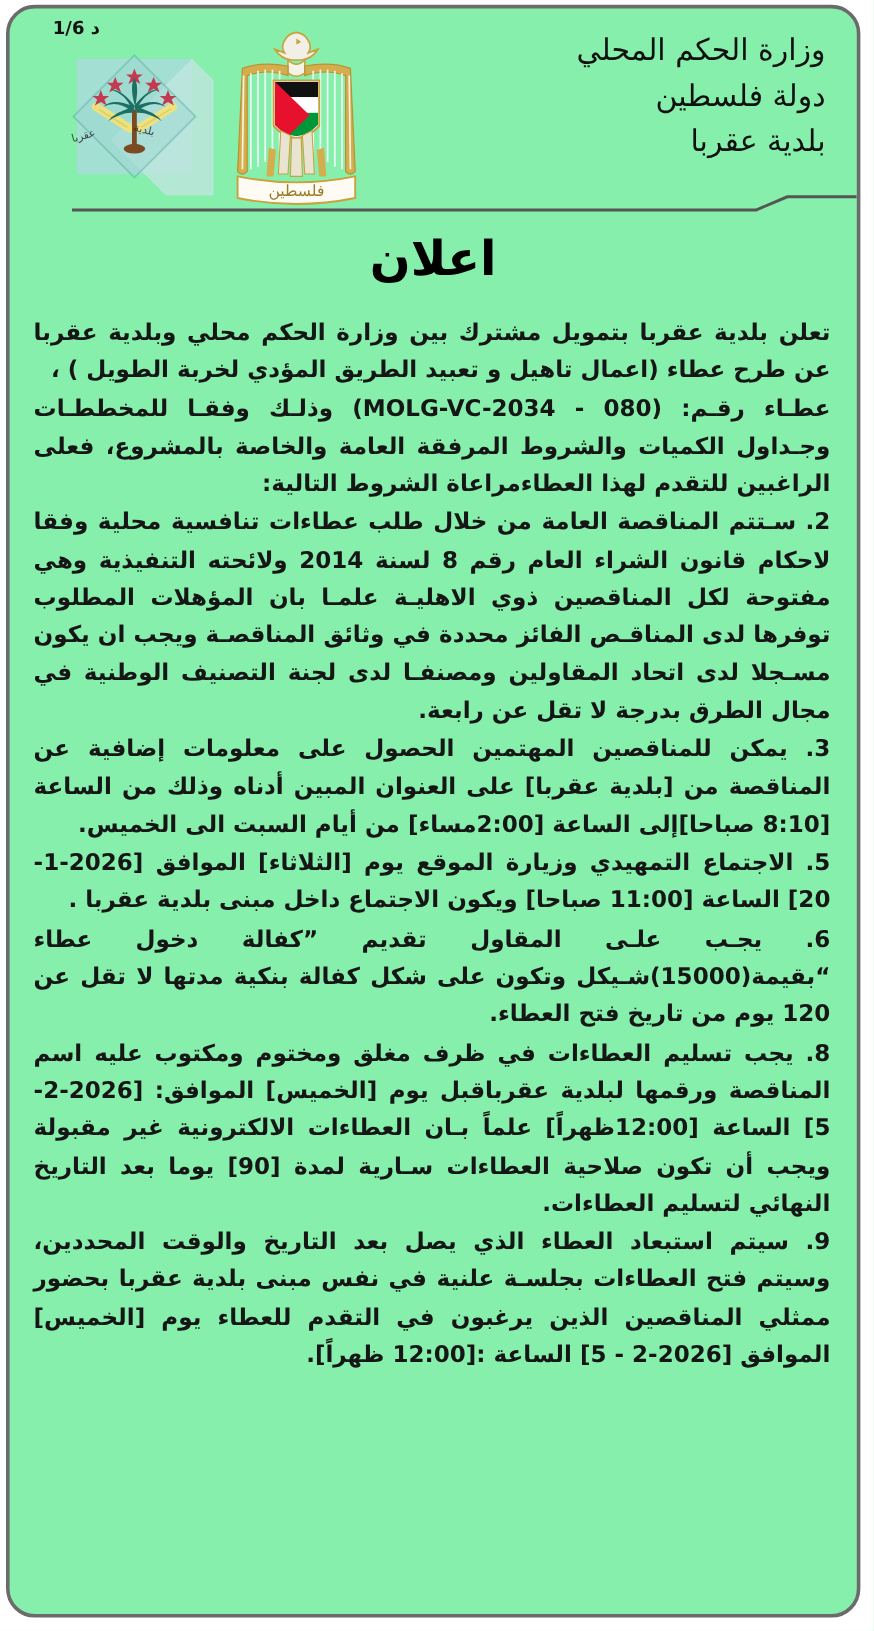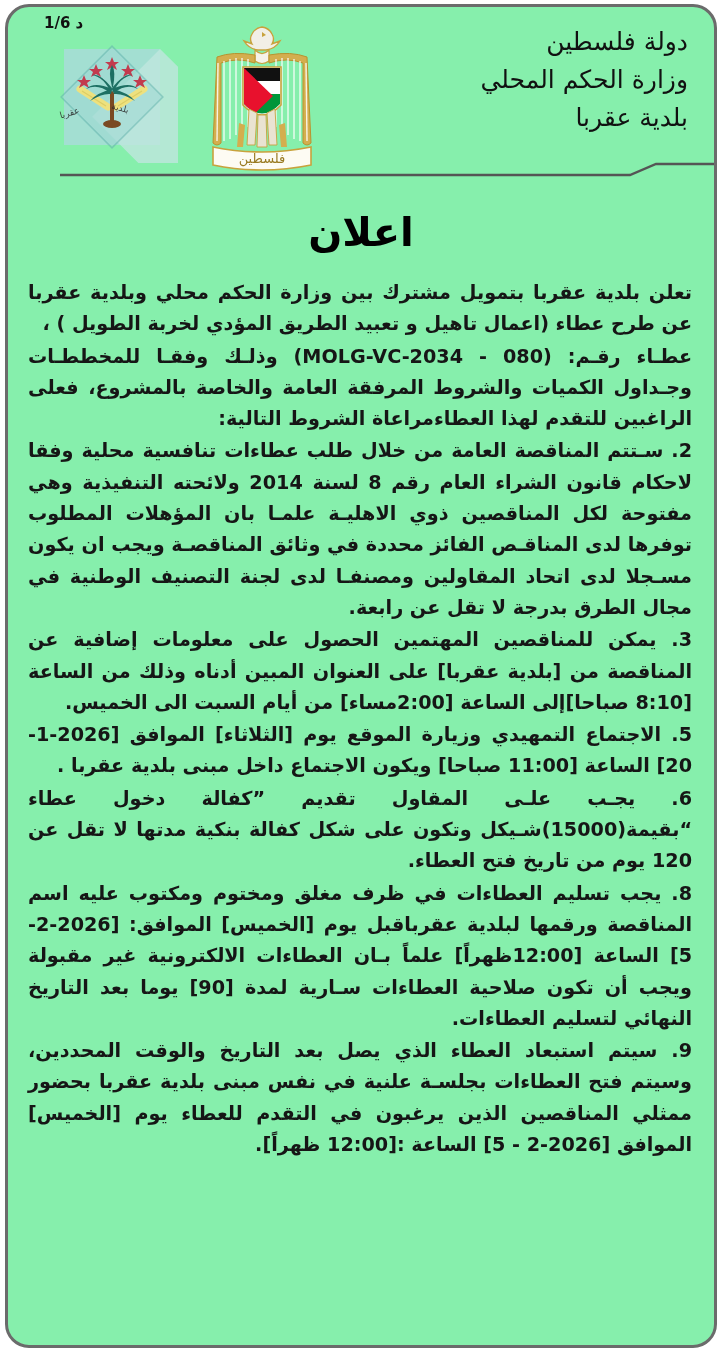--- a/index.html
+++ b/index.html
@@ -67,21 +67,21 @@
     left: 8px;
     top: 10px;
     width: 132px;
     height: 132px;
   }
   .muni-logo svg { display:block; width:100%; height:100%; }
 
   
   .eagle-logo {
     position: absolute;
-    left: 165px;
+    left: 150px;
     top: 2px;
     width: 118px;
     height: 152px;
   }
   .eagle-logo svg { display:block; width:100%; height:100%; }
 
   .header-titles {
     position: absolute;
     right: 26px;
     top: 16px;
@@ -104,21 +104,21 @@
     height: 22px;
   }
 
   
   .doc-title {
     text-align: center;
     font-family: "DejaVu Sans", "Liberation Sans", sans-serif;
     font-size: 40px;
     font-weight: bold;
     color: #000;
-    margin-top: 42px;
+    margin-top: 26px;
     letter-spacing: 0px;
   }
 
   
   .body-text {
     margin: 22px 22px 0 20px;
     text-align: justify;
     text-align-last: right;
     direction: rtl;
     font-size: 19.2px;
@@ -245,22 +245,22 @@
 
           <g>
             <path d="M10 124 Q59 134 108 124 L108 142 Q59 152 10 142 Z" fill="#fdfbf3" stroke="#c8a23c" stroke-width="1.6"></path>
             <text x="59" y="140" text-anchor="middle" font-size="13" fill="#9a7b23" font-family="DejaVu Sans, sans-serif">فلسطين</text>
           </g>
         </svg>
       </div>
     </div>
 
     <div class="header-titles">
+      <div>وزارة الحكم المحلي</div>
       <div>دولة فلسطين</div>
-      <div>وزارة الحكم المحلي</div>
       <div>بلدية عقربا</div>
     </div>
 
     <div class="divider-wrap">
       <svg width="706" height="22" viewBox="0 0 706 22" xmlns="http://www.w3.org/2000/svg">
         <path d="M52 16 L622 16 L648 5 L706 5" fill="none" stroke="#555555" stroke-width="2.4"></path>
       </svg>
     </div>
   </div>
 

